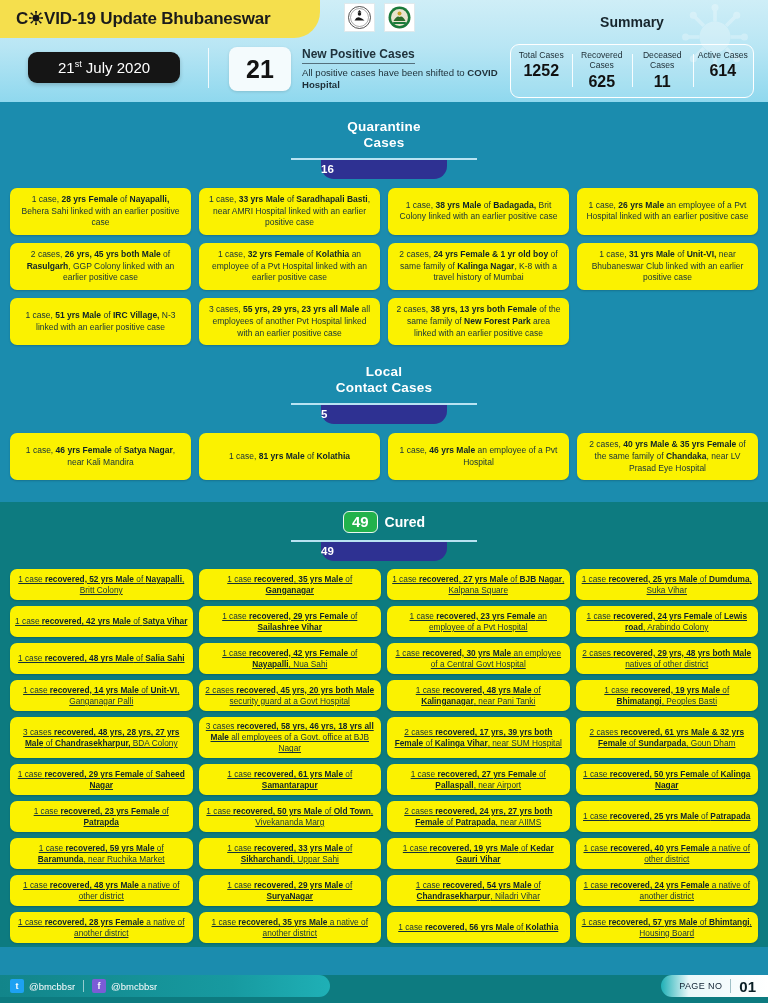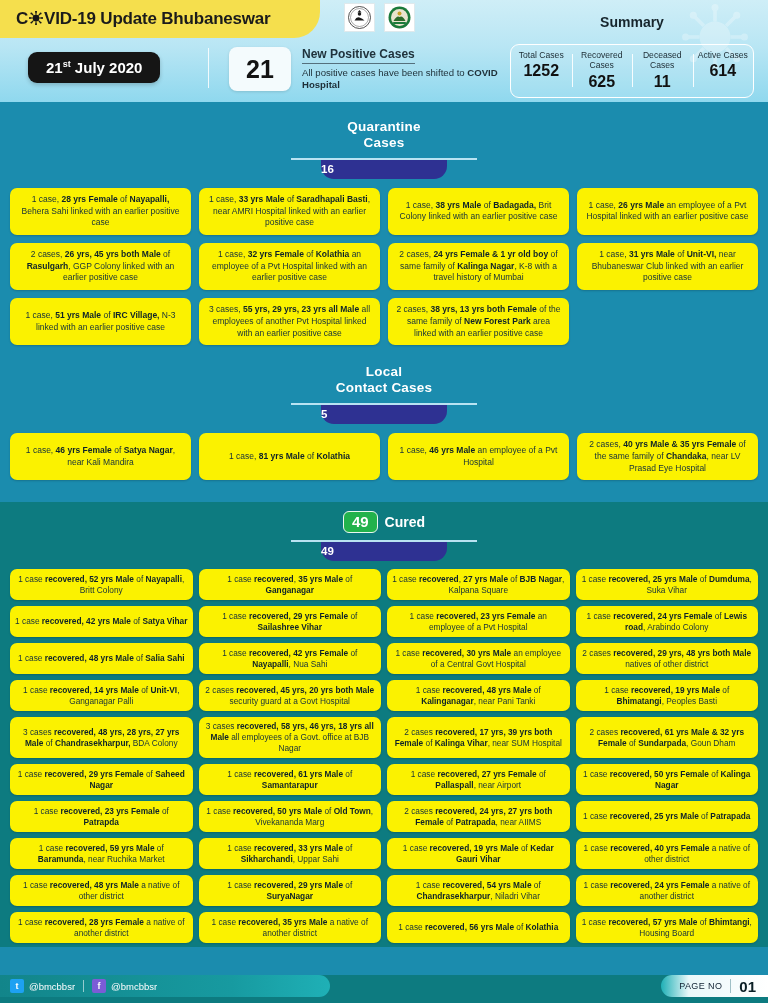--- a/index.html
+++ b/index.html
@@ -45,22 +45,22 @@
   .virus-o {
     display: inline-block; width: 14px; height: 14px;
     position: relative; margin: 0 1px; transform: translateY(1px);
   }
   .virus-o svg { width: 14px; height: 14px; display: block; }
 
   .date-badge {
     position: absolute; left: 28px; top: 52px;
     background: #151515; color: #fff;
     border-radius: 9px;
-    padding: 7px 18px;
-    font-size: 15px; font-weight: bold;
+    padding: 7px 30px;
+    font-size: 15px; font-weight: normal;
     box-shadow: 0 2px 4px rgba(0,0,0,.2);
   }
   .date-badge sup { font-size: 9px; }
 
   .hdr-divider {
     position: absolute; top: 48px; width: 1px; height: 40px;
     background: rgba(255,255,255,.85);
   }
 
   .newcase-box {
@@ -155,21 +155,21 @@
   .local-sec .card { min-height: 42px; display: flex; align-items: center; justify-content: center; }
 
   
   .cured-sec {
     background: #0d7b80; margin-top: 22px; padding: 0 10px 4px;
   }
   .cured-grid { display: flex; flex-wrap: wrap; gap: 6px; margin-top: 8px; }
   .cured-grid .card {
     width: calc((100% - 18px) / 4);
     min-height: 31px; display: flex; align-items: center; justify-content: center;
-    padding: 4px 5px; font-size: 8.3px; line-height: 1.33;
+    padding: 4px 5px; font-size: 8.3px; line-height: 1.33; text-decoration: underline;
   }
 
   
   .footer {
     position: absolute; left: 0; bottom: 0; width: 768px; height: 28px;
     background: #0d7b80;
   }
   .follow-on {
     position: absolute; left: 12px; top: 4px;
     color: #ffffff; font-size: 9.5px; font-style: italic; font-weight: bold;

